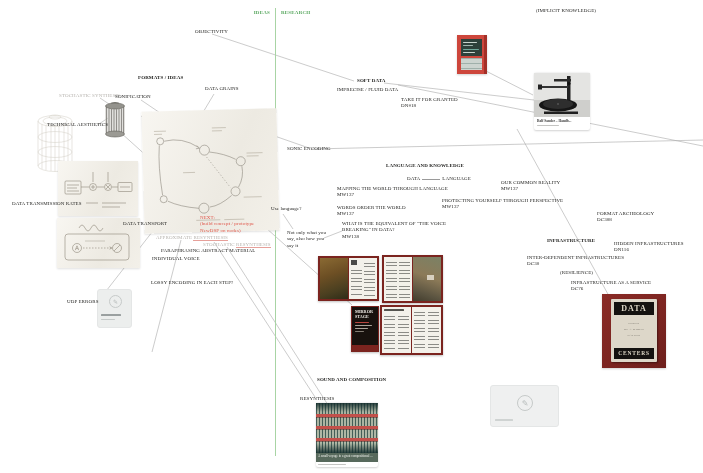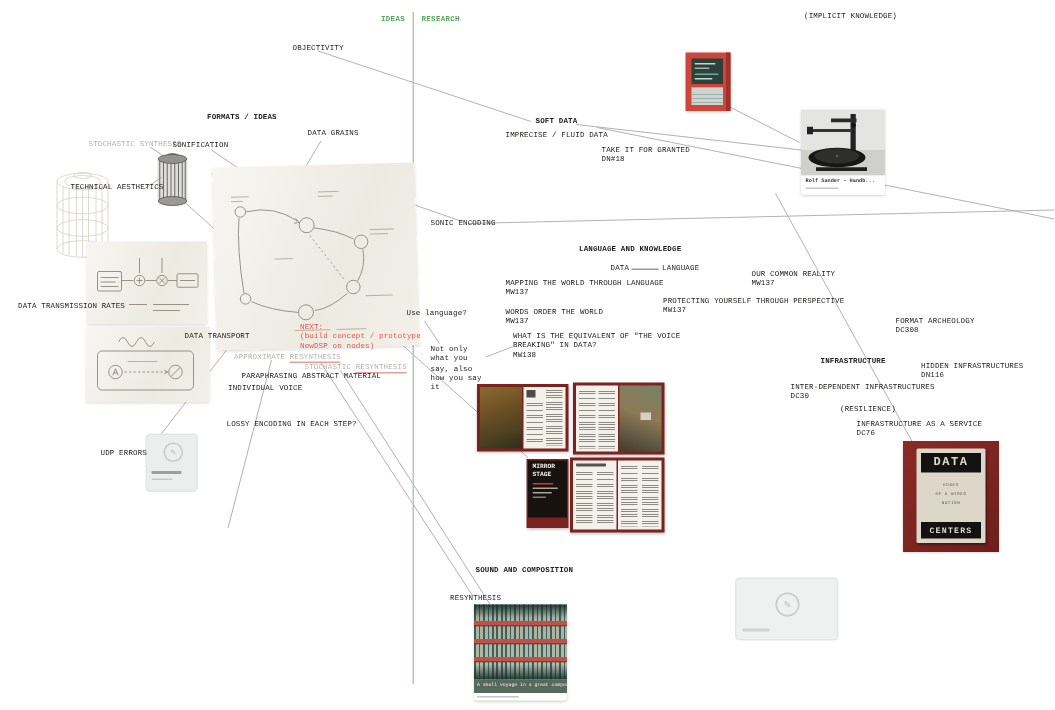--- a/index.html
+++ b/index.html
@@ -1,17 +1,17 @@
 <!DOCTYPE html>
 <html><head>
 <meta charset="utf-8">
 <style>
   html,body{margin:0;padding:0;background:#ffffff;}
   #canvas{position:relative;width:703px;height:471px;background:#ffffff;overflow:hidden;
-          font-family:Liberation Mono, monospace;}
+          font-family:Liberation Serif, serif;}
   #connectors{position:absolute;left:0;top:0;width:703px;height:473px;}
   .divider{position:absolute;left:275px;top:8px;width:1px;height:448px;background:#a8d4a4;}
   .tab{position:absolute;font-size:5px;font-weight:bold;color:#57a75e;letter-spacing:.2px;}
   .lbl{position:absolute;font-size:5px;line-height:1.25;color:#1d1d1b;letter-spacing:.1px;white-space:nowrap;}
   .hdr{font-weight:bold;}
   .gray{color:#b6b3ae;}
   .red{color:#e0564a;}
   .wrap{white-space:normal;}
   .ul{border-bottom:.8px solid #e6a09a;}
   .row{display:flex;align-items:center;gap:2px;}

